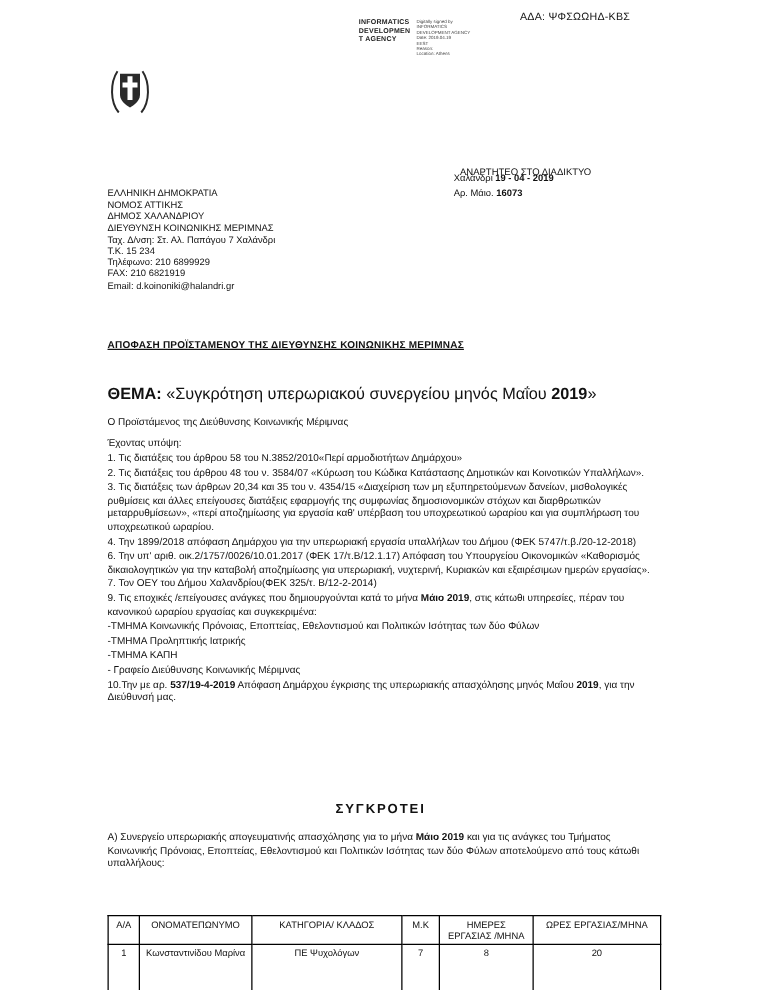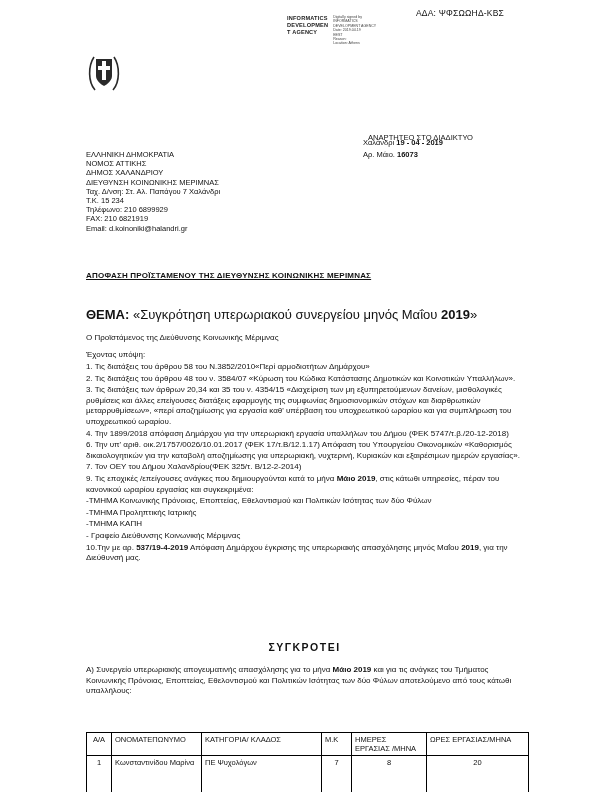--- a/index.html
+++ b/index.html
@@ -35,21 +35,21 @@
   .items{top:362px;left:86px;width:437px;font-size:8px;line-height:10.6px;height:276px;overflow:hidden;}
   .items .item{margin-bottom:1px;}
 
   .sygkrotei{top:641px;left:86px;width:437px;text-align:center;font-size:10.5px;font-weight:bold;letter-spacing:1.5px;}
 
   .para-a{top:665px;left:86px;width:437px;font-size:8px;line-height:10.6px;}
 
   .tablewrap{top:732px;left:86px;width:442px;}
   table.doc-table{border-collapse:collapse;width:442px;table-layout:fixed;font-size:7.5px;}
   table.doc-table th,table.doc-table td{
-    border:1px solid #000;padding:2px 3px;vertical-align:top;font-weight:normal;text-align:left;
+    border:1px solid #000;padding:2px 3px;vertical-align:top;font-weight:normal;text-align:center;
     line-height:9px;word-wrap:break-word;
   }
   table.doc-table td.c,table.doc-table th.c{text-align:center;}
   table.doc-table td{height:38px;}
   col.c1{width:25px;} col.c2{width:90px;} col.c3{width:120px;}
   col.c4{width:30px;} col.c5{width:75px;} col.c6{width:102px;}
 </style>
 </head>
 <body>
 

